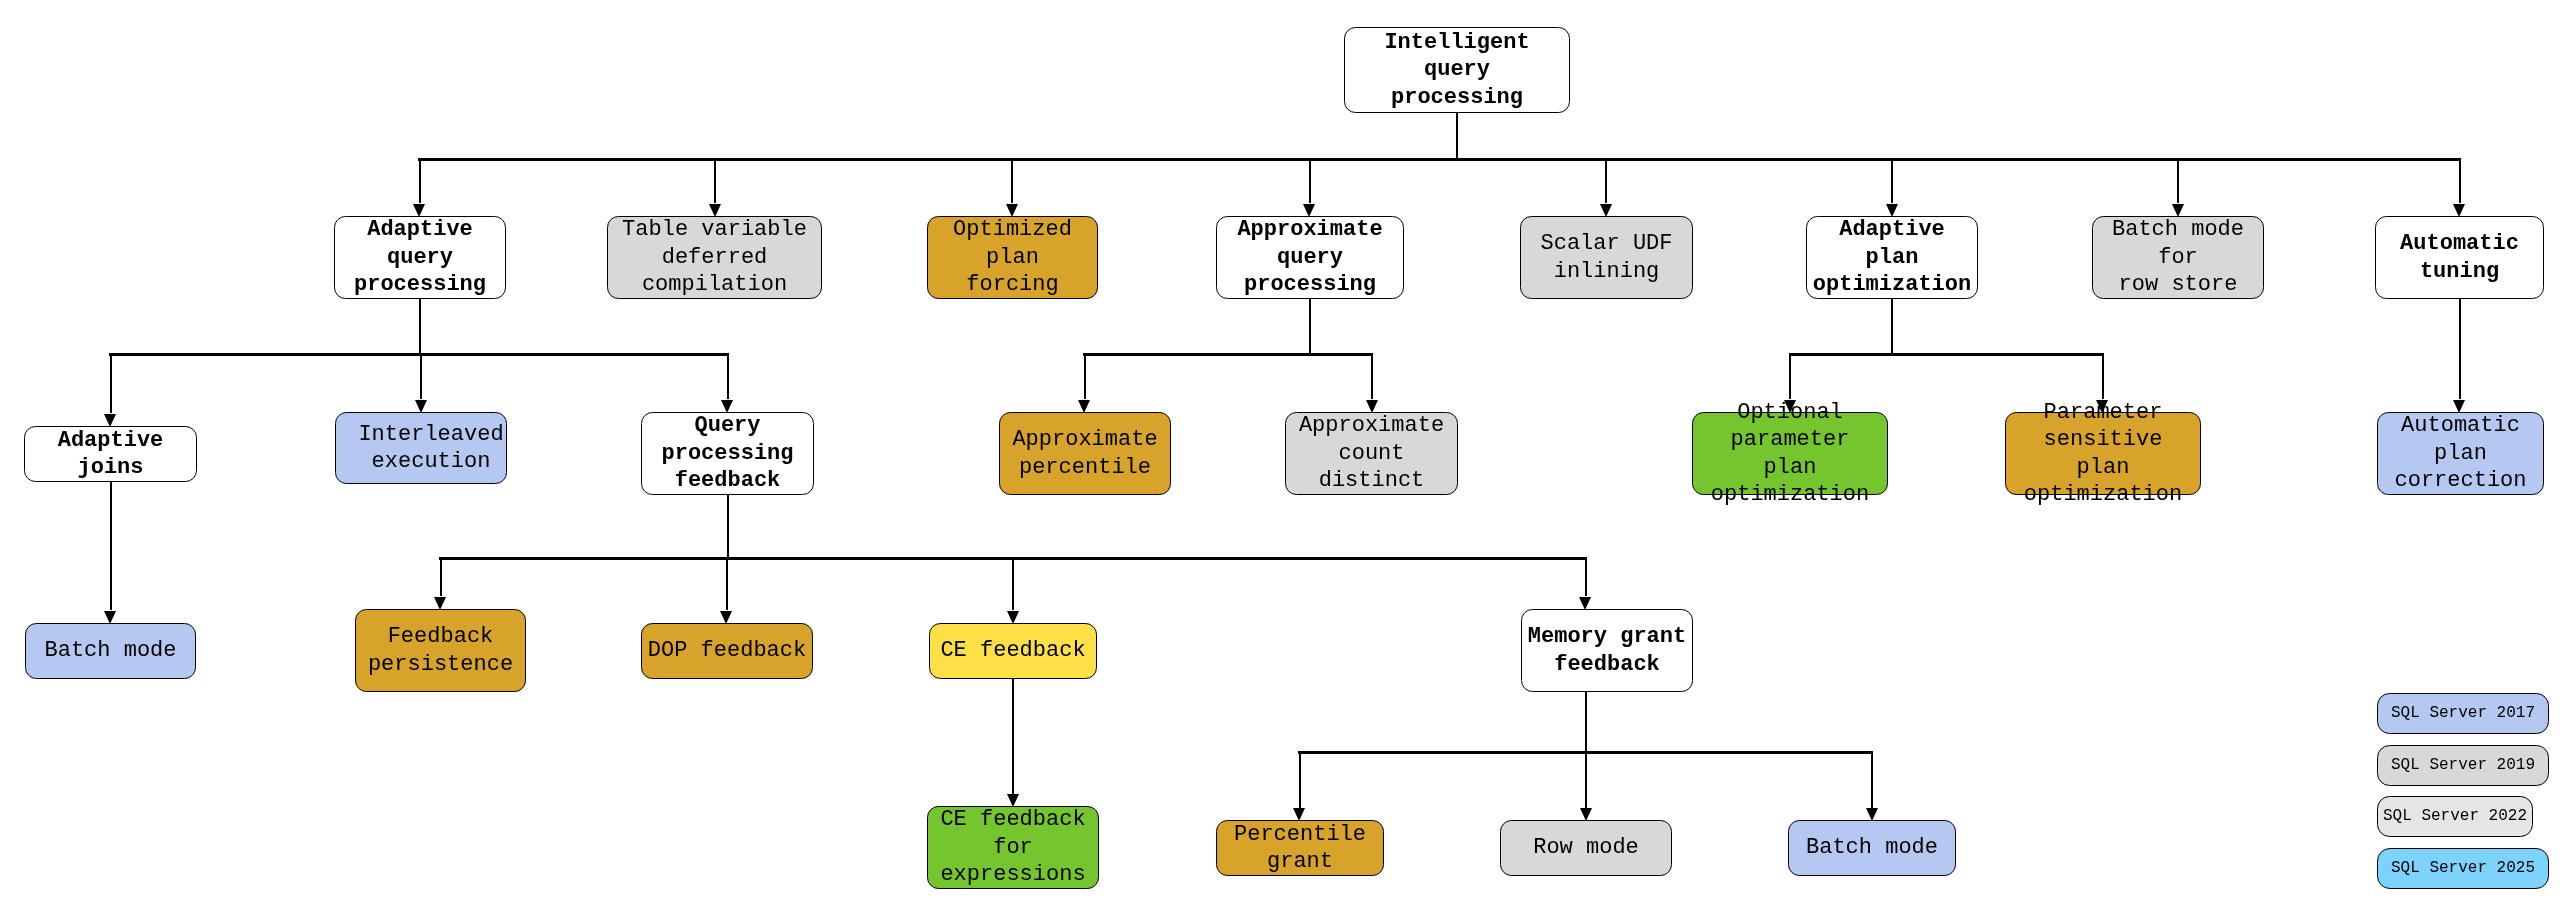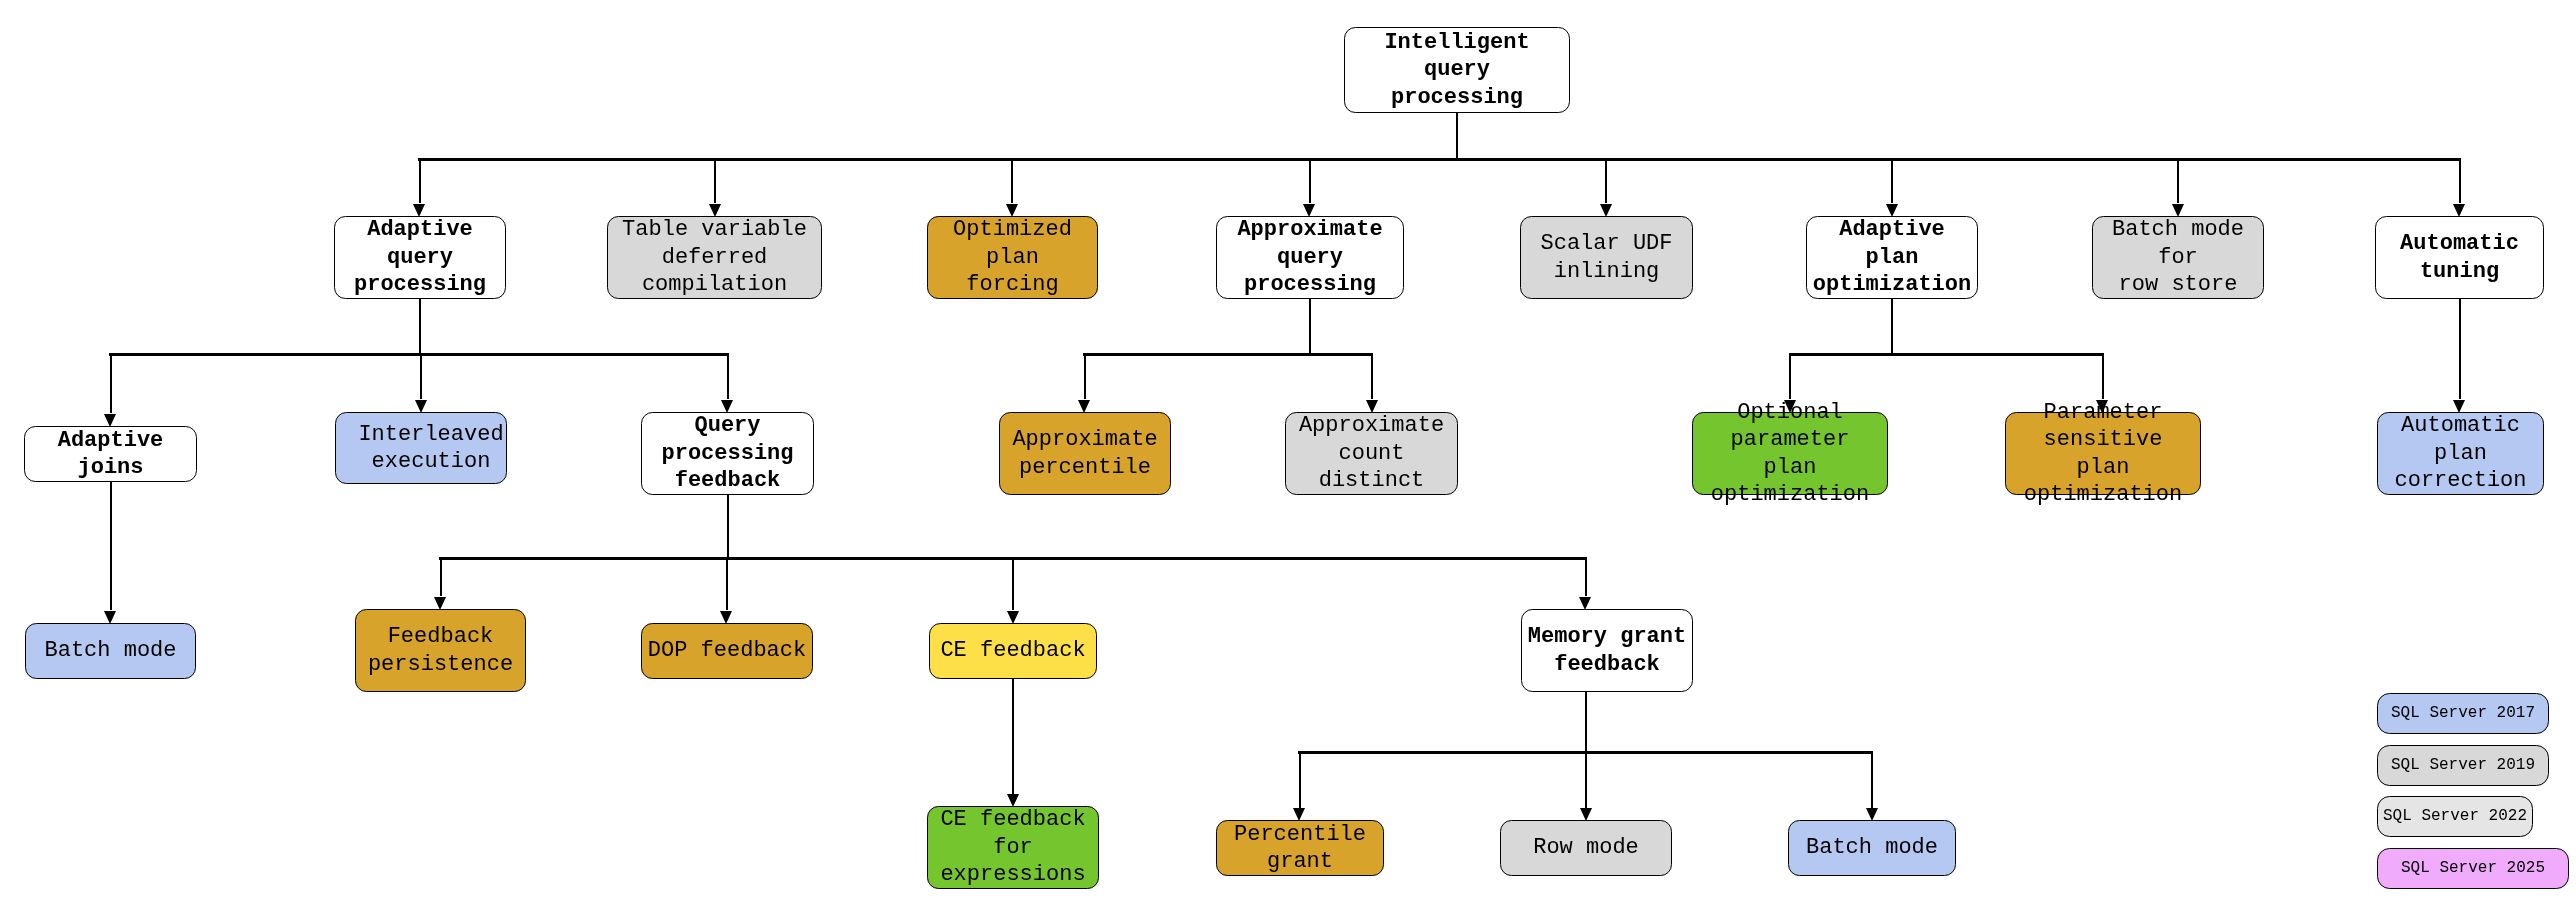--- a/index.html
+++ b/index.html
@@ -169,16 +169,16 @@
       <div class="node" style="left: 927px; top: 806px; width: 172px; height: 83px; background: rgb(117, 197, 47);">CE feedback for
 expressions</div>
       <div class="node" style="left: 1216px; top: 820px; width: 168px; height: 56px; background: rgb(215, 163, 43);">Percentile grant</div>
       <div class="node" style="left: 1500px; top: 820px; width: 172px; height: 56px; background: rgb(216, 216, 216);">Row mode</div>
       <div class="node" style="left: 1788px; top: 820px; width: 168px; height: 56px; background: rgb(181, 200, 241);">Batch mode</div>
     </div>
   <div id="legend-layer">
       <div class="legend-item" style="left: 2377px; top: 693px; width: 172px; height: 41px; background: rgb(181, 200, 241);">SQL Server 2017</div>
       <div class="legend-item" style="left: 2377px; top: 745px; width: 172px; height: 41px; background: rgb(216, 216, 216);">SQL Server 2019</div>
       <div class="legend-item" style="left: 2377px; top: 796px; width: 156px; height: 41px; background: #e5e5e5;">SQL Server 2022</div>
-      <div class="legend-item" style="left: 2377px; top: 848px; width: 192px; height: 41px; background: #f0abfc;">SQL Server 2025</div>
+      <div class="legend-item" style="left: 2377px; top: 848px; width: 172px; height: 41px; background: #7dd3fc; border-radius: 13px;">SQL Server 2025</div>
     </div>
 </div>
 
 
 </body></html>

